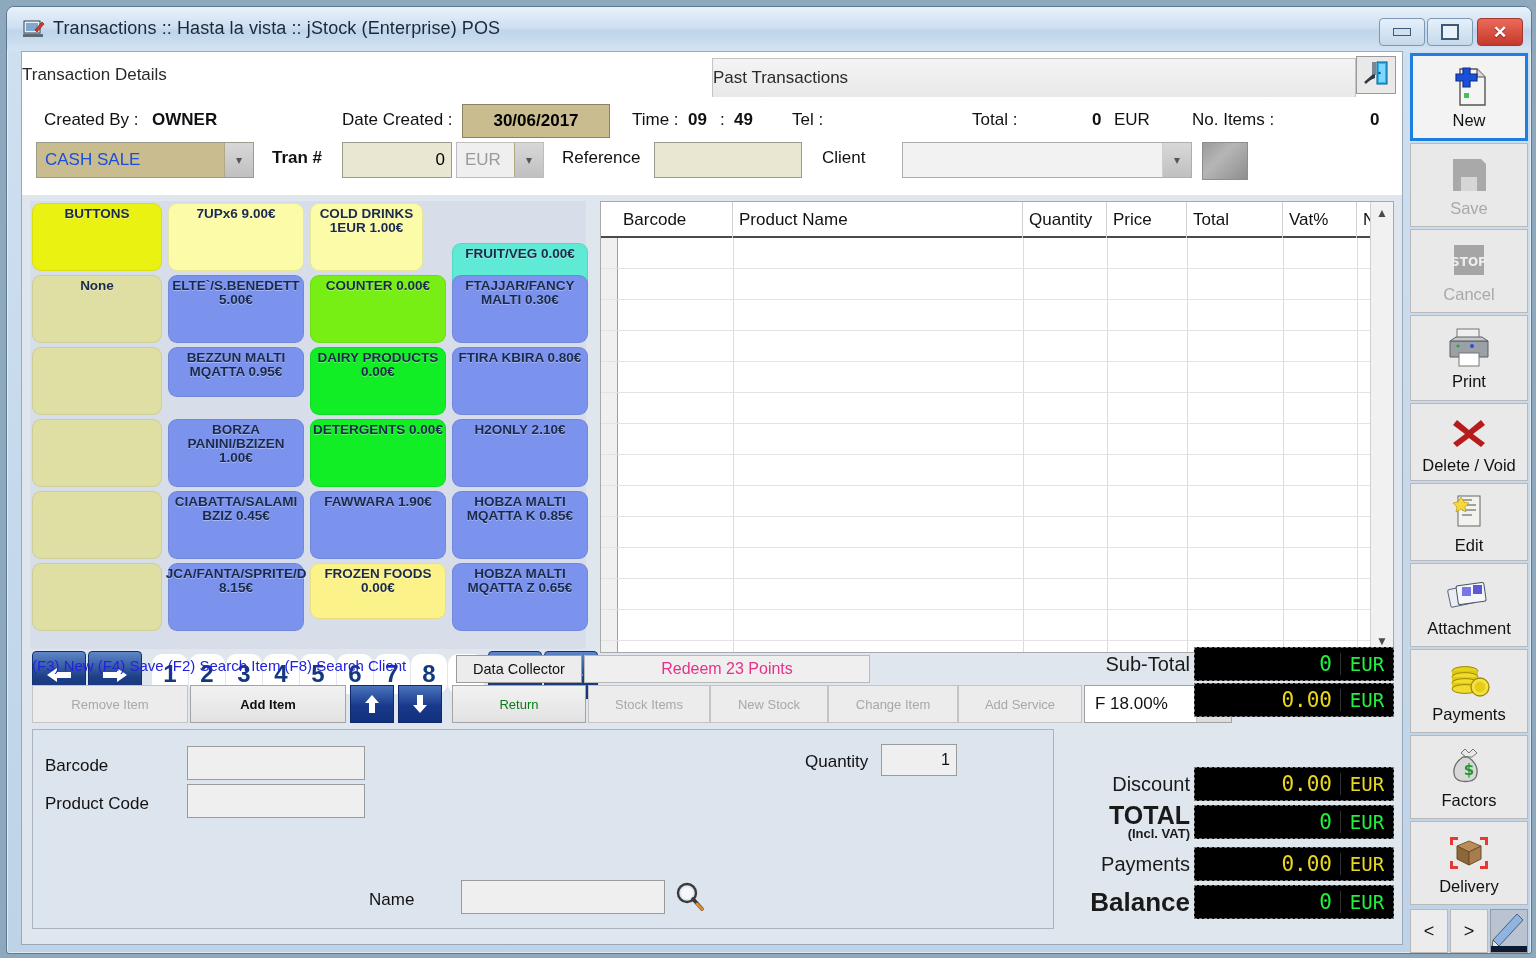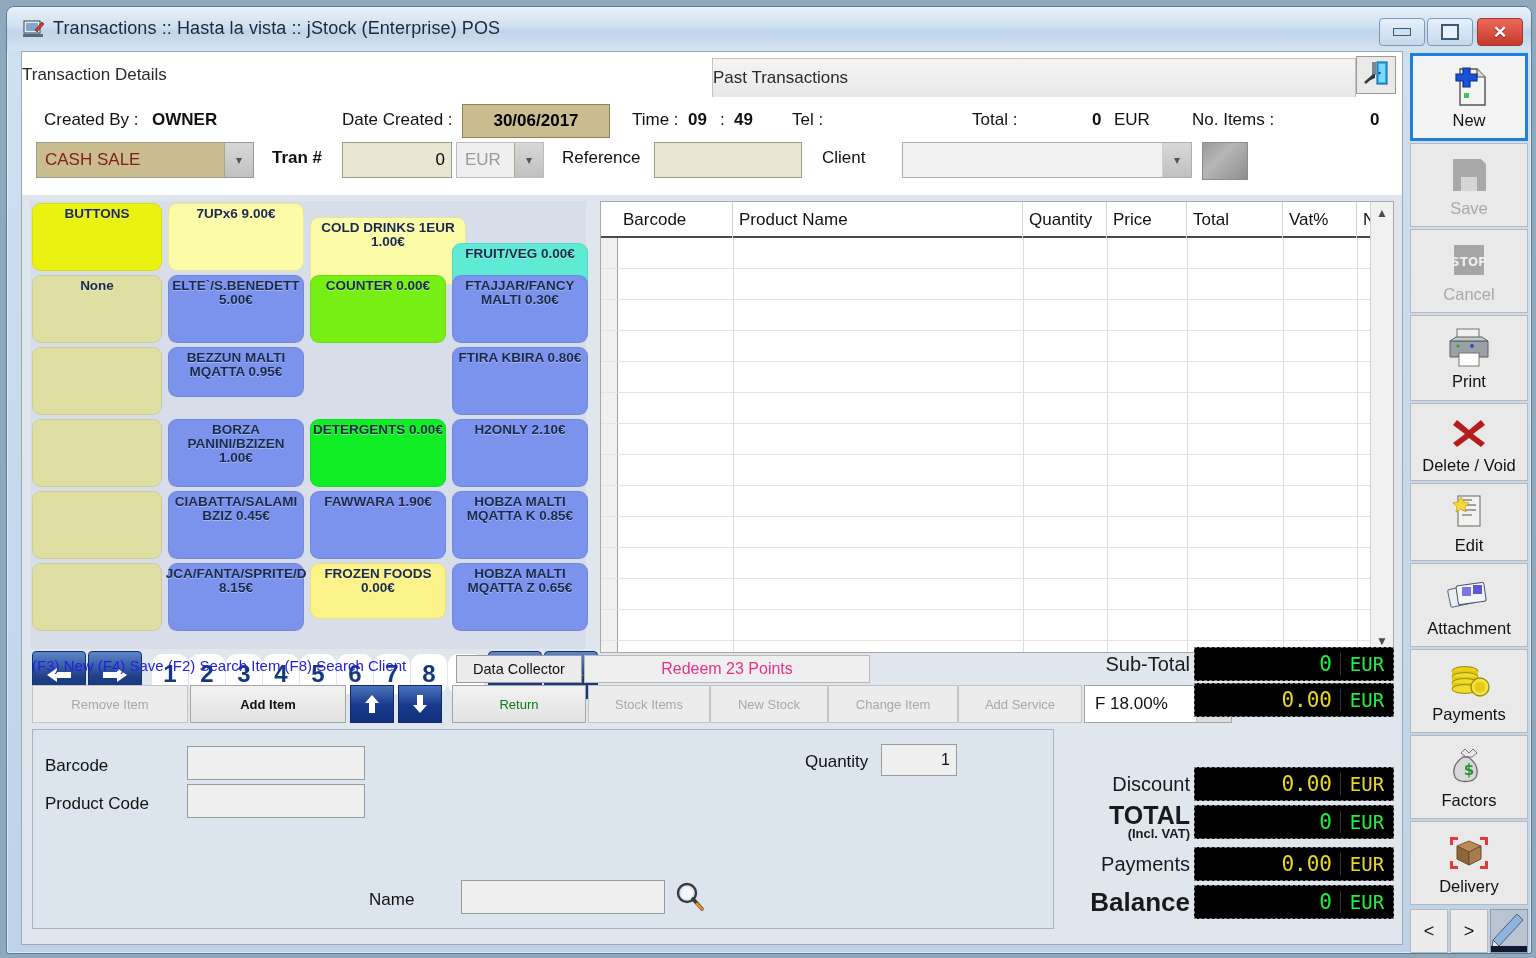--- a/index.html
+++ b/index.html
@@ -66,21 +66,21 @@
   .lbl.b{font-weight:bold;}
   .fld{
     position:absolute;border:1px solid #9b9b8e;background:#e9e6d2;
     font-size:17px;display:flex;align-items:center;box-sizing:border-box;
   }
   .fld.dk{background:#c9bd90;border:1px solid #8d8260;font-weight:bold;}
   .combo{
     position:absolute;box-sizing:border-box;border:1px solid #9b9b8e;background:#c9bd90;
     font-size:17px;display:flex;align-items:center;
   }
-  .combo .cap{flex:1;padding-left:8px;color:#7f1d1d;}
+  .combo .cap{flex:1;padding-left:8px;color:#1d4ed8;}
   .combo .arrow{
     width:28px;height:100%;border-left:1px solid #b0a87f;
     background:linear-gradient(#d8d8d8,#c0c0c0);
     display:flex;align-items:center;justify-content:center;font-size:12px;color:#555;
   }
   .combo.plain{background:#f2f2f2;border:1px solid #aeaeae;}
   .combo.plain .arrow{border-left:1px solid #cfcfcf;}
   .combo.dis{background:#efefef;border:1px solid #bdbdbd;color:#9a9a9a;}
   .miniimg{
     position:absolute;border:1px solid #8e8e8e;
@@ -327,22 +327,23 @@
         <div class="pbtn" style="left:2px;top:290px;width:130px;height:68px;background:#dfdfa4;"></div>
         <div class="pbtn" style="left:2px;top:362px;width:130px;height:68px;background:#dfdfa4;"></div>
 
         <div class="pbtn" style="left:138px;top:2px;width:136px;height:68px;background:#fbfba8;">7UPx6 9.00€</div>
         <div class="pbtn" style="left:138px;top:74px;width:136px;height:68px;background:#7b93ed;">ELTE`/S.BENEDETT 5.00€</div>
         <div class="pbtn" style="left:138px;top:146px;width:136px;height:50px;background:#7b93ed;">BEZZUN MALTI MQATTA 0.95€</div>
         <div class="pbtn" style="left:138px;top:218px;width:136px;height:68px;background:#7b93ed;">BORZA PANINI/BZIZEN 1.00€</div>
         <div class="pbtn" style="left:138px;top:290px;width:136px;height:68px;background:#7b93ed;">CIABATTA/SALAMI BZIZ 0.45€</div>
         <div class="pbtn" style="left:138px;top:362px;width:136px;height:68px;background:#7b93ed;">JCA/FANTA/SPRITE/D 8.15€</div>
 
-        <div class="pbtn" style="left:280px;top:16px;width:156px;height:68px;background:#fbfba8;">COLD DRINKS 1EUR 1.00€</div>
+        <div class="pbtn" style="left:280px;top:2px;width:113px;height:68px;background:#fbfba8;">COLD DRINKS 1EUR 1.00€</div>
         <div class="pbtn" style="left:280px;top:74px;width:136px;height:68px;background:#77ef14;">COUNTER 0.00€</div>
+        <div class="pbtn" style="left:280px;top:146px;width:136px;height:68px;background:#12ee25;">DAIRY PRODUCTS 0.00€</div>
         <div class="pbtn" style="left:280px;top:218px;width:136px;height:68px;background:#12ee25;">DETERGENTS 0.00€</div>
         <div class="pbtn" style="left:280px;top:290px;width:136px;height:68px;background:#7b93ed;">FAWWARA 1.90€</div>
         <div class="pbtn" style="left:280px;top:362px;width:136px;height:56px;background:#fbf38a;">FROZEN FOODS 0.00€</div>
 
         <div class="pbtn" style="left:422px;top:2px;width:136px;height:68px;background:#5eead4;margin-top:40px;">FRUIT/VEG 0.00€</div>
         <div class="pbtn" style="left:422px;top:74px;width:136px;height:68px;background:#7b93ed;">FTAJJAR/FANCY MALTI 0.30€</div>
         <div class="pbtn" style="left:422px;top:146px;width:136px;height:68px;background:#7b93ed;">FTIRA KBIRA 0.80€</div>
         <div class="pbtn" style="left:422px;top:218px;width:136px;height:68px;background:#7b93ed;">H2ONLY 2.10€</div>
         <div class="pbtn" style="left:422px;top:290px;width:136px;height:68px;background:#7b93ed;">HOBZA MALTI MQATTA K 0.85€</div>
         <div class="pbtn" style="left:422px;top:362px;width:136px;height:68px;background:#7b93ed;">HOBZA MALTI MQATTA Z 0.65€</div>

